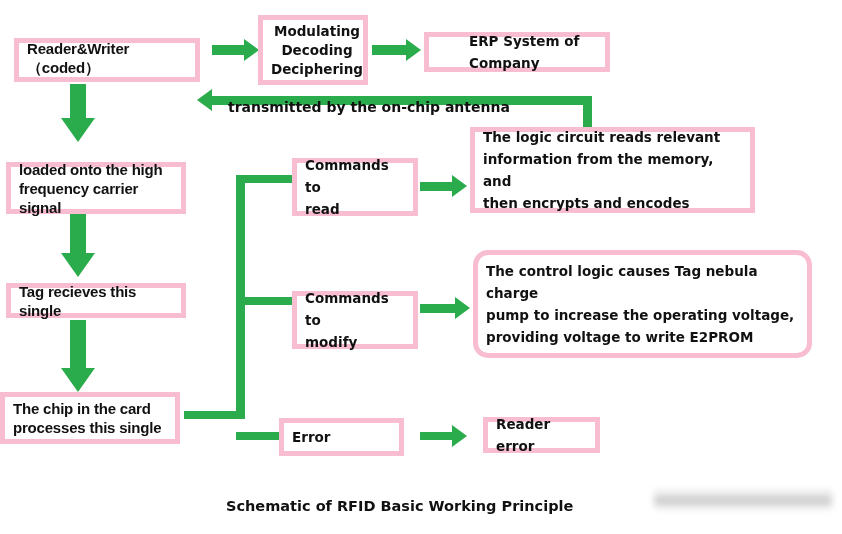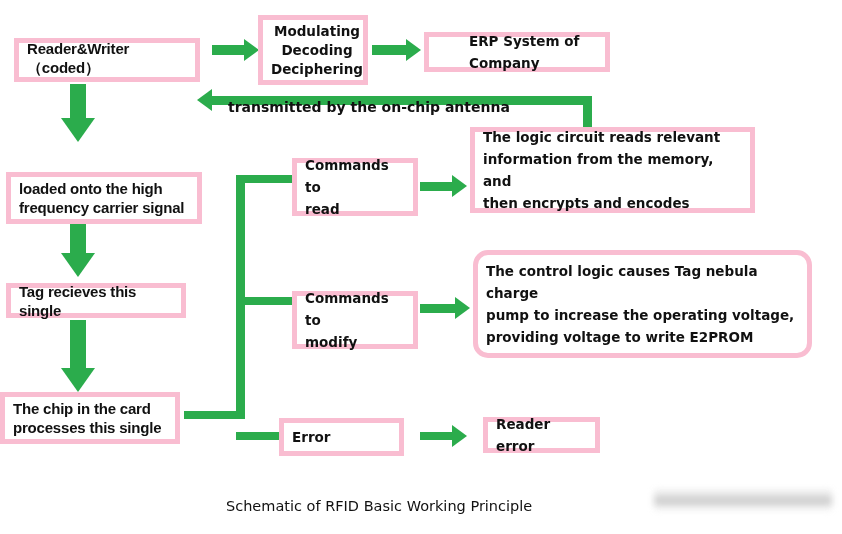--- a/index.html
+++ b/index.html
@@ -90,21 +90,21 @@
     font-family: "DejaVu Sans", sans-serif;
     font-weight: 700;
     font-size: 14px;
     color: #111111;
     white-space: nowrap;
     z-index: 5;
   }
   .caption {
     position: absolute;
     font-family: "DejaVu Sans", sans-serif;
-    font-weight: 400;
+    font-weight: 700;
     font-size: 14.5px;
     color: #111111;
     white-space: nowrap;
     z-index: 5;
   }
 
   
   .watermark {
     position: absolute;
     background: linear-gradient(180deg,
@@ -147,21 +147,21 @@
   <div class="gln" style="left:583px; top:96px; width:9px; height:34px;"></div>
 
   <div class="gln" style="left:212px; top:96px; width:380px; height:9px;"></div>
   <div class="ghead left" style="left:197px; top:89px;"></div>
 
   <div class="freetext" style="left:228px; top:99px;">transmitted by the on-chip antenna</div>
 
   <div class="gln" style="left:70px; top:84px; width:16px; height:38px;"></div>
   <div class="ghead down" style="left:61px; top:118px;"></div>
 
-  <div class="box plain" style="left:6px; top:172px; width:196px; height:52px;">
+  <div class="box plain" style="left:6px; top:162px; width:180px; height:52px;">
     <span class="txt">loaded onto the high
 frequency carrier signal</span>
   </div>
 
   <div class="gln" style="left:70px; top:211px; width:16px; height:46px;"></div>
   <div class="ghead down" style="left:61px; top:253px;"></div>
 
   <div class="box plain" style="left:6px; top:283px; width:180px; height:35px;">
     <span class="txt">Tag recieves this single</span>
   </div>

